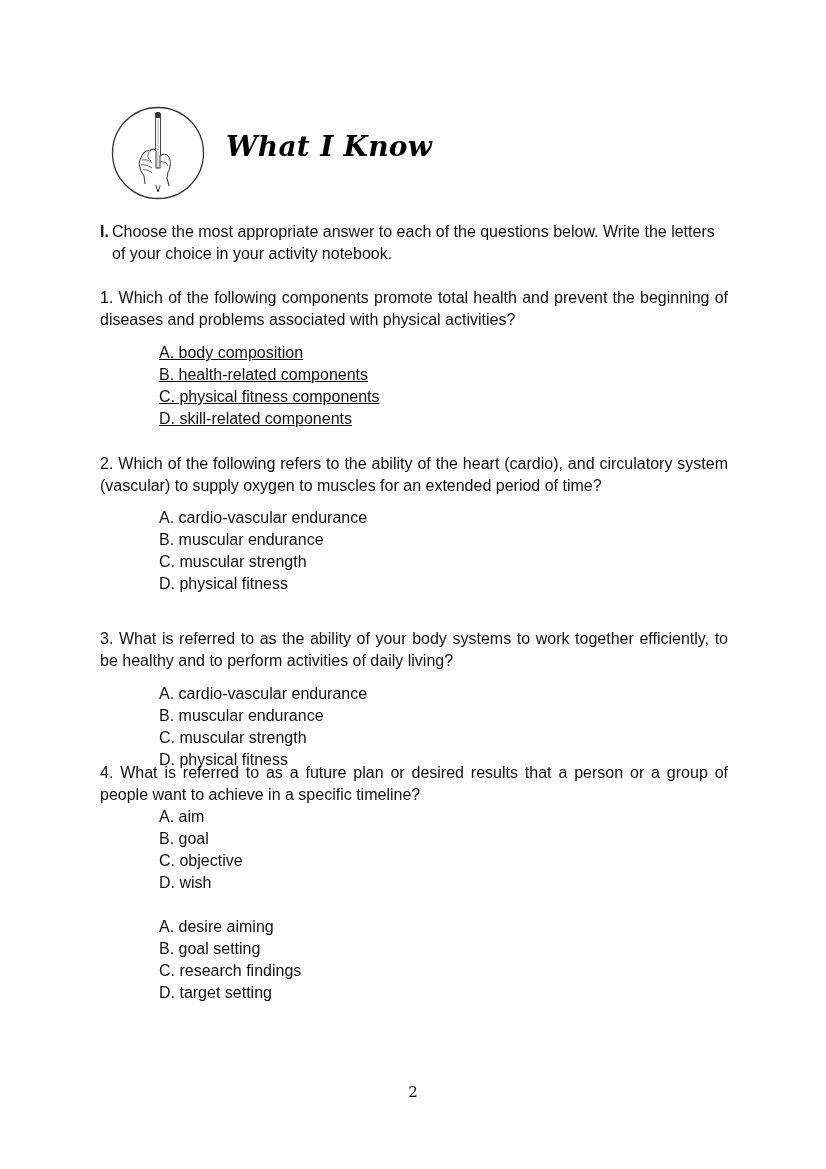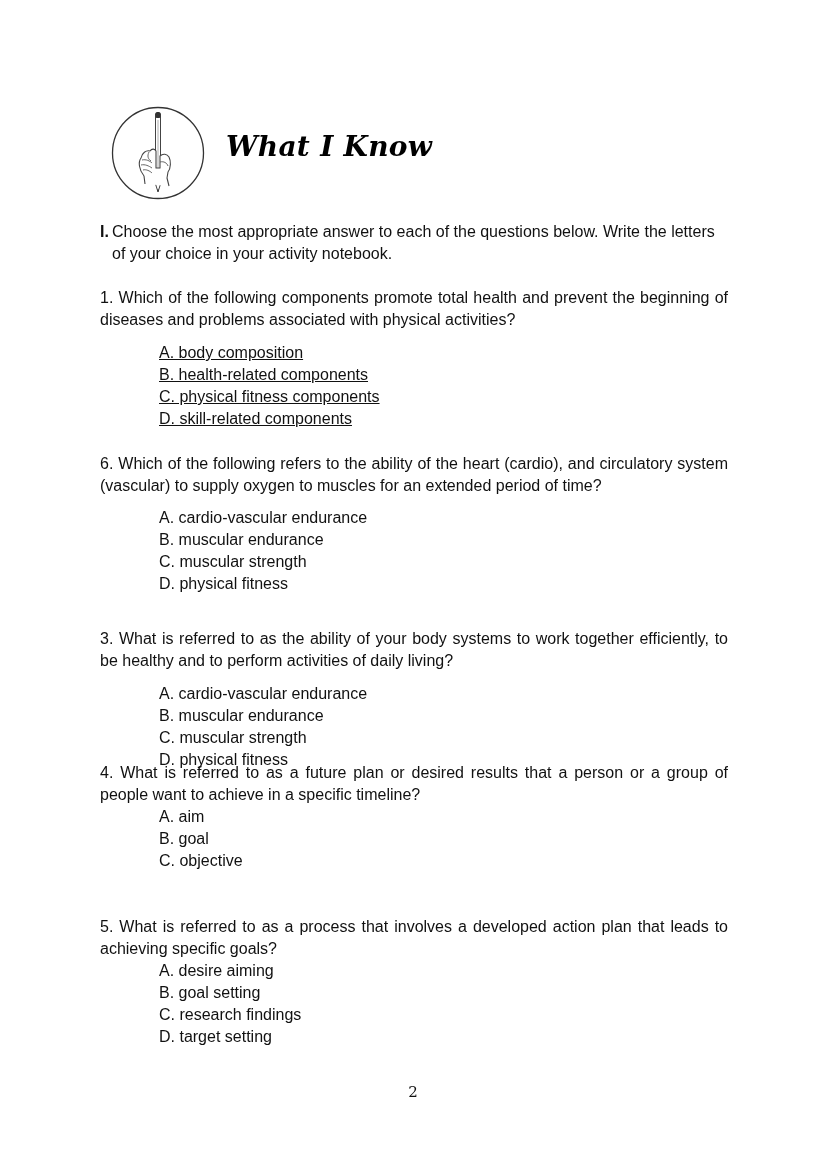--- a/index.html
+++ b/index.html
@@ -62,21 +62,21 @@
     <div class="stem">1. Which of the following components promote total health and prevent the beginning of diseases and problems associated with physical activities?</div>
     <ul class="options" style="margin-top:11px;text-decoration:underline;">
       <li>A. body composition</li>
       <li>B. health-related components</li>
       <li>C. physical fitness components</li>
       <li>D. skill-related components</li>
     </ul>
   </div>
 
   <div class="question txt" style="top:453px;">
-    <div class="stem">6. Which of the following refers to the ability of the heart (cardio), and circulatory system (vascular) to supply oxygen to muscles for an extended period of time?</div>
+    <div class="stem">2. Which of the following refers to the ability of the heart (cardio), and circulatory system (vascular) to supply oxygen to muscles for an extended period of time?</div>
     <ul class="options" style="margin-top:10px;">
       <li>A. cardio-vascular endurance</li>
       <li>B. muscular endurance</li>
       <li>C. muscular strength</li>
       <li>D. physical fitness</li>
     </ul>
   </div>
 
   <div class="question txt" style="top:621px;margin-top:7px;">
     <div class="stem">3. What is referred to as the ability of your body systems to work together efficiently, to be healthy and to perform activities of daily living?</div>
@@ -87,25 +87,25 @@
       <li>D. physical fitness</li>
     </ul>
   </div>
 
   <div class="question txt" style="top:762px;">
     <div class="stem">4. What is referred to as a future plan or desired results that a person or a group of people want to achieve in a specific timeline?</div>
     <ul class="options" style="margin-top:0px;">
       <li>A. aim</li>
       <li>B. goal</li>
       <li>C. objective</li>
+      <li>D. wish</li>
     </ul>
   </div>
 
   <div class="question txt" style="top:916px;">
-    <div class="stem">5. What is referred to as a process that involves a developed action plan that leads to achieving specific goals?</div>
     <ul class="options" style="margin-top:0px;">
       <li>A. desire aiming</li>
       <li>B. goal setting</li>
       <li>C. research findings</li>
       <li>D. target setting</li>
     </ul>
   </div>
 
   <div class="page-number">2</div>
 </div>

